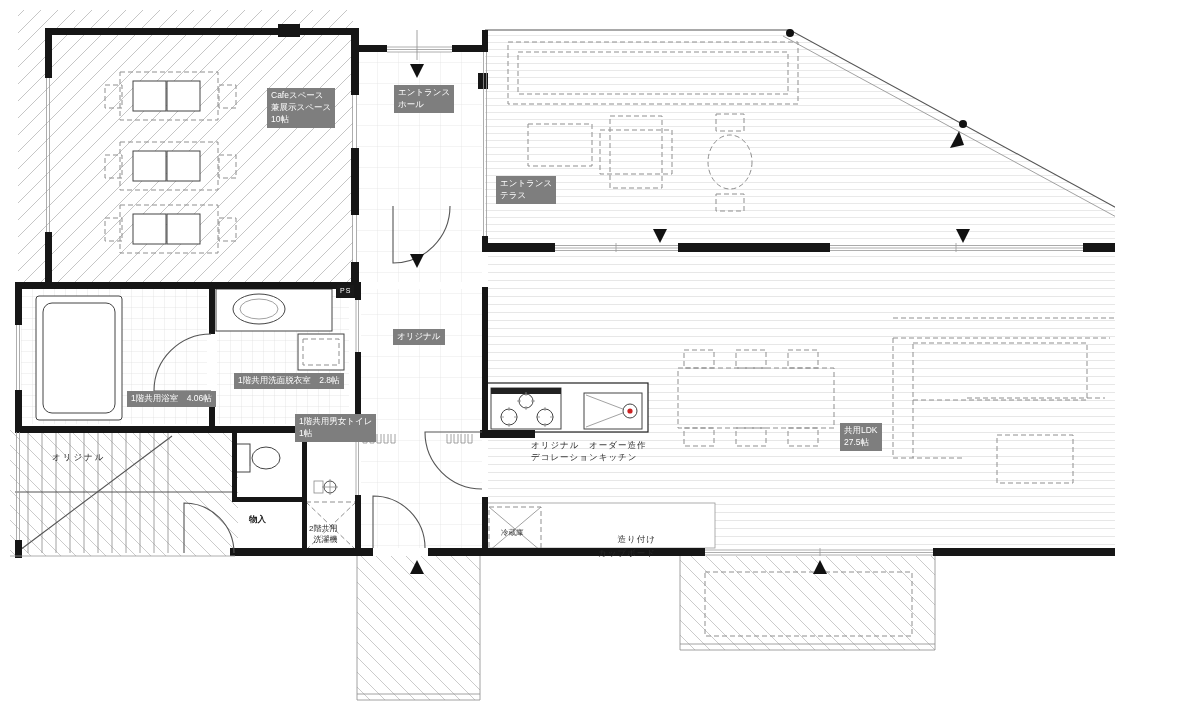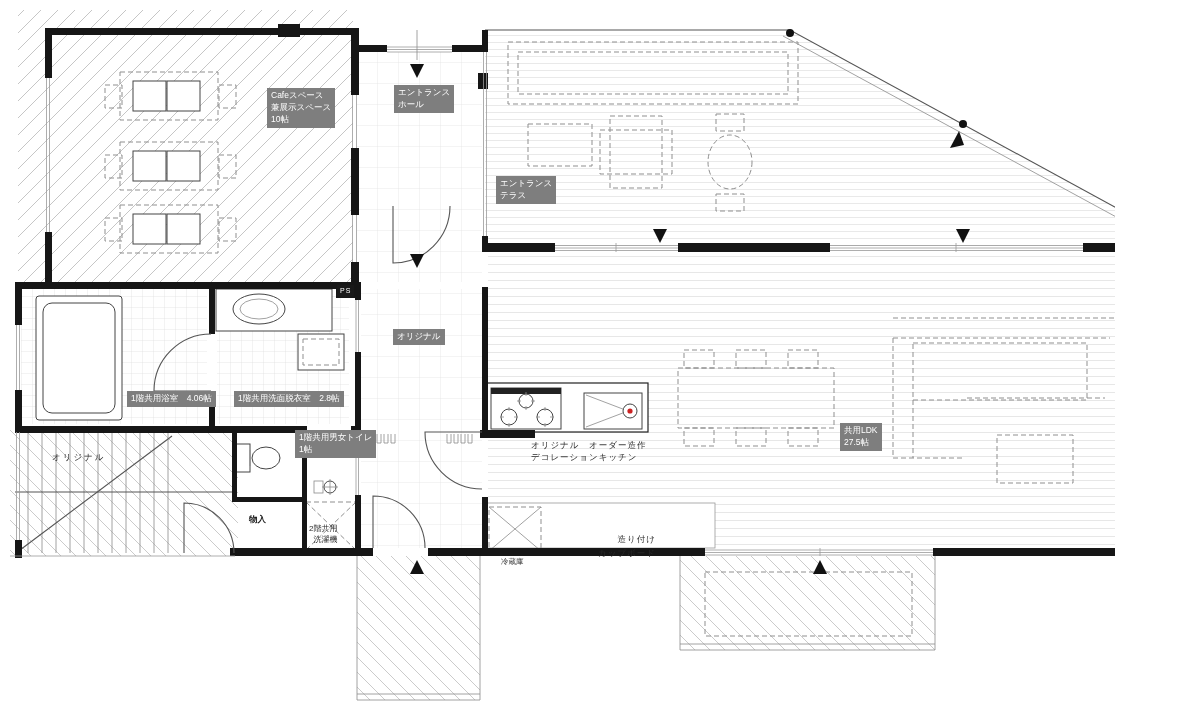--- a/index.html
+++ b/index.html
@@ -291,28 +291,28 @@
 <div class="lbl g" style="left:267px;top:88px">Cafeスペース
 兼展示スペース
 10帖</div>
 <div class="lbl g" style="left:394px;top:85px">エントランス
 ホール</div>
 <div class="lbl g" style="left:496px;top:176px">エントランス
 テラス</div>
 <div class="lbl g" style="left:393px;top:329px">オリジナル</div>
 <div class="lbl p" style="left:337px;top:285px">PS</div>
 <div class="lbl g" style="left:127px;top:391px">1階共用浴室　4.06帖</div>
-<div class="lbl g" style="left:234px;top:391px">1階共用洗面脱衣室　2.8帖</div>
-<div class="lbl g" style="left:295px;top:430px">1階共用男女トイレ
+<div class="lbl g" style="left:234px;top:373px">1階共用洗面脱衣室　2.8帖</div>
+<div class="lbl g" style="left:295px;top:414px">1階共用男女トイレ
 1帖</div>
 <div class="lbl r sp" style="left:52px;top:440px">オリジナル</div>
 <div class="lbl d" style="left:249px;top:514px">物入</div>
 <div class="lbl r c" style="left:309px;top:511px;font-size:8px">2階共用
 洗濯機</div>
 <div class="lbl r" style="left:531px;top:428px;letter-spacing:1px">オリジナル　オーダー造作
 デコレーションキッチン</div>
 <div class="lbl g" style="left:840px;top:423px">共用LDK
 27.5帖</div>
 <div class="lbl r c" style="left:598px;top:520px;letter-spacing:1px;line-height:1.7">造り付け
 カップボード</div>
-<div class="lbl r" style="left:501px;top:545px;font-size:7.5px">冷蔵庫</div>
+<div class="lbl r" style="left:501px;top:516px;font-size:7.5px">冷蔵庫</div>
 
 </div>
 
 </body></html>

